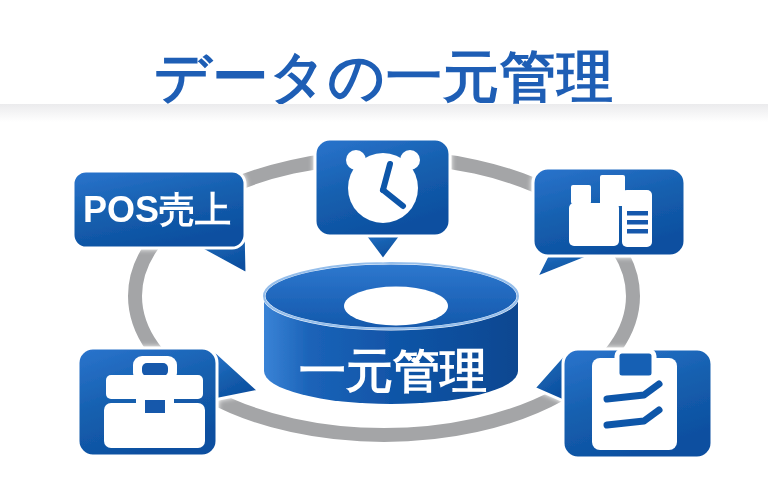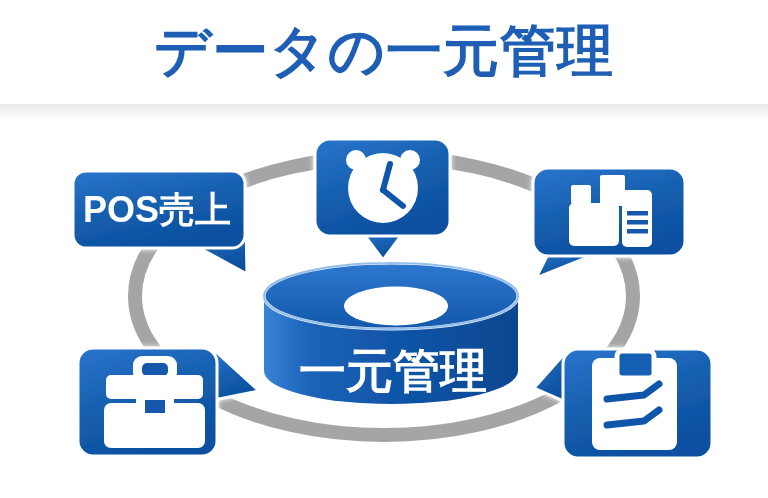--- a/index.html
+++ b/index.html
@@ -1,21 +1,21 @@
 <!DOCTYPE html>
 <html><head>
 <meta charset="utf-8">
 <style>
   html,body{margin:0;padding:0;}
   body{
     width:768px;height:498px;overflow:hidden;background:#ffffff;
     font-family:"Liberation Sans", sans-serif;position:relative;
   }
   .page-title{
-    margin:0;padding-top:20px;text-align:center;
+    margin:0;padding-top:46px;text-align:center;
     font-size:56px;font-weight:900;line-height:1.1;
     color:#1e5eb5;letter-spacing:1px;
     font-family:"Liberation Sans", sans-serif;
   }
   .diagram-wrap{position:absolute;left:0;top:104px;width:768px;height:394px;}
   svg text{font-family:"Liberation Sans", sans-serif;}
   .bubble-label{font-size:36px;font-weight:800;fill:#ffffff;}
   .center-label{font-size:47px;font-weight:800;fill:#ffffff;}
 </style>
 </head>

